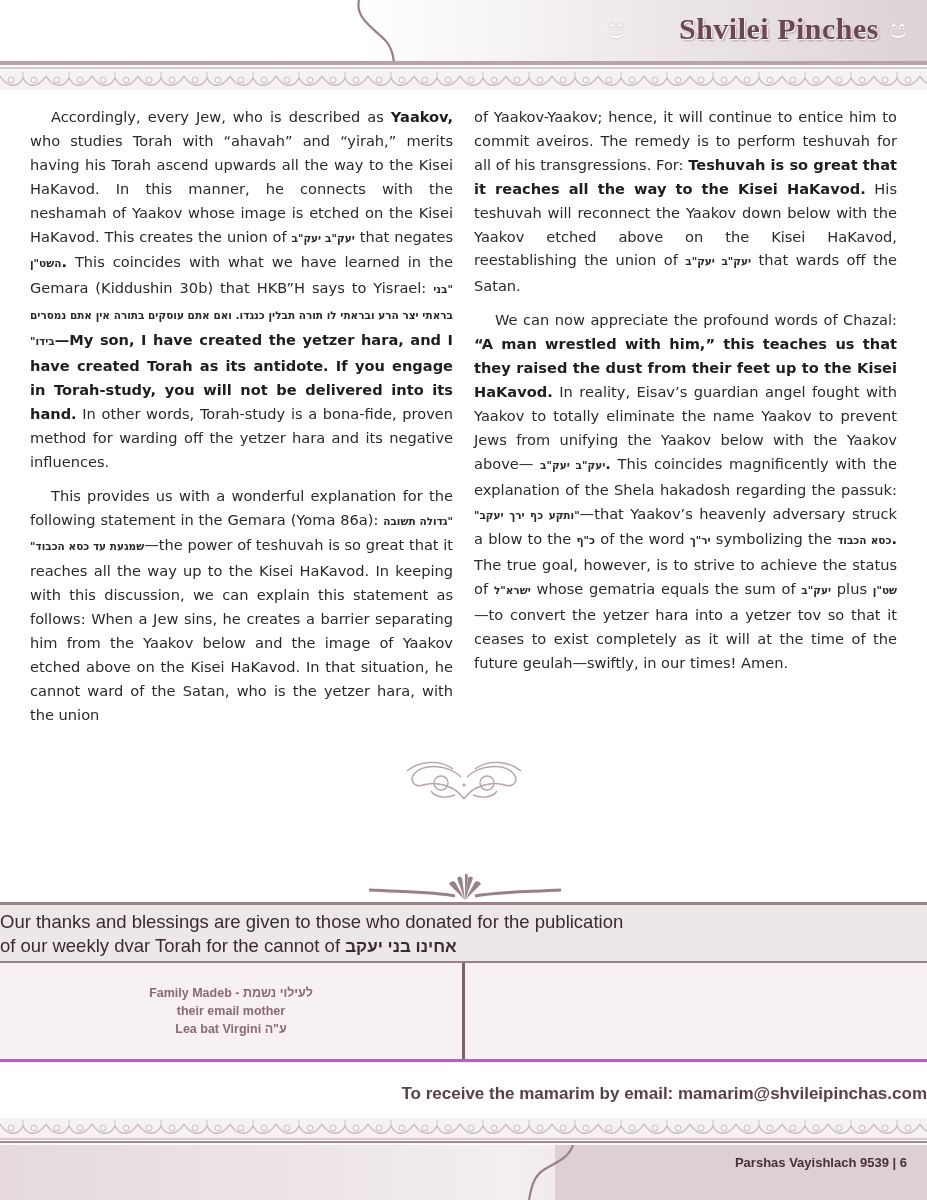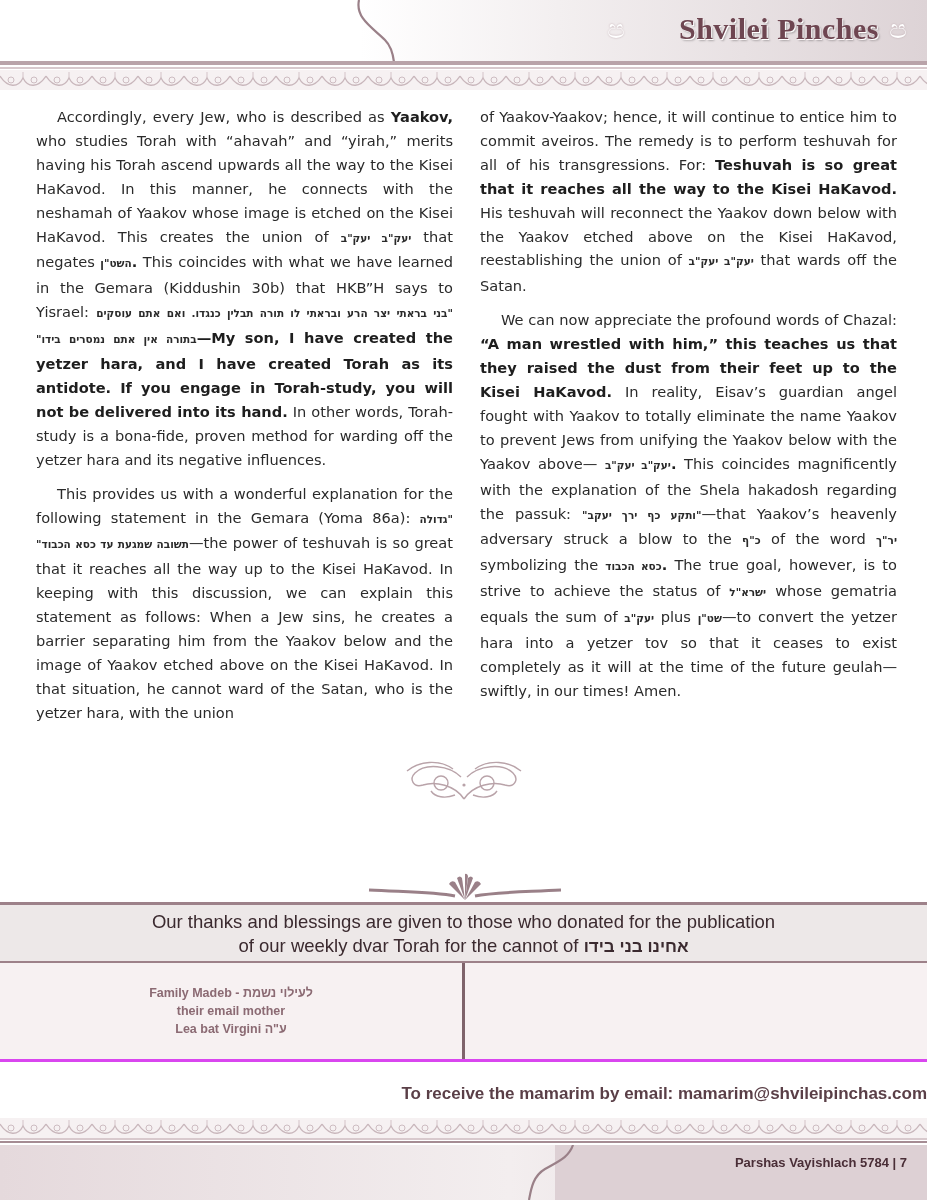--- a/index.html
+++ b/index.html
@@ -31,37 +31,37 @@
   .brand-swirl.right { right: 18px; }
 
   
   .article { position: absolute; left: 30px; top: 105px; width: 868px; }
   .col {
     position: absolute; top: 0; width: 423px;
     font-size: 14.6px; line-height: 23.9px; text-align: justify;
   }
   .col.left { left: 0; }
   .col.right { left: 444px; }
-  .col p { text-indent: 21px; margin-bottom: 10px; margin-left: 6px; }
+  .col p { text-indent: 21px; margin-bottom: 10px; }
   .col p.noindent { text-indent: 0; }
   .col b { font-weight: bold; color: #1e1e1e; }
   .heb { font-family: "DejaVu Sans", sans-serif; font-size: 10.5px; font-weight: bold; unicode-bidi: embed; }
 
   
   .ornament-mid { position: absolute; left: 405px; top: 755px; width: 118px; height: 48px; }
   .ornament-top { position: absolute; left: 365px; top: 870px; width: 200px; height: 34px; }
 
   
   .donation { position: absolute; left: 0; top: 902px; width: 927px; height: 160px; }
   .donation-head {
     position: absolute; left: 0; top: 0; width: 927px; height: 61px;
     background: #ede8e8; border-top: 3px solid #9d8189; border-bottom: 2px solid #9d8189;
   }
   .donation-head-line {
-    position: absolute; left: 0; width: 100%; text-align: center;
+    position: absolute; left: 0; width: 100%; 
     font-family: "Liberation Sans", sans-serif; font-size: 18.5px; color: #3b2a2f;
   }
   .donation-head-line.l1 { top: 6px; }
   .donation-head-line.l2 { top: 30px; }
   .donation-head-line .hebbig { font-weight: bold; font-size: 17px; }
   .donation-body {
     position: absolute; left: 0; top: 61px; width: 927px; height: 99px;
     background: #f7f1f2; border-bottom: 3px solid #d946ef;
   }
   .donor-divider { position: absolute; left: 462px; top: 0; width: 3px; height: 96px; background: #7f636b; }
@@ -158,21 +158,21 @@
     <path d="M100 30 L100 4 Q 102 3 103 6 Z"></path>
     <path d="M100 30 L108 8 Q 106 5 103 8 Z"></path>
     <path d="M100 30 L116 14 Q 114 10 110 12 Z"></path>
   </g>
 </svg>
 
 <div class="donation">
   <div class="donation-head">
     <div class="donation-head-line l1">Our thanks and blessings are given to those who donated for the publication</div>
     <div class="donation-head-line l2">
-      <span>of our weekly dvar Torah for the cannot of </span><span class="hebbig" dir="rtl">אחינו בני בידו</span>
+      <span>of our weekly dvar Torah for the cannot of </span><span class="hebbig" dir="rtl">אחינו בני יעקב</span>
     </div>
   </div>
   <div class="donation-body">
     <div class="donor left">
       <div>Family Madeb - לעילוי נשמת</div>
       <div>their email mother</div>
       <div>Lea bat Virgini ע"ה</div>
     </div>
     <div class="donor-divider"></div>
   </div>
@@ -183,13 +183,13 @@
 <svg class="footer-border" viewBox="0 0 927 20" preserveAspectRatio="none">
   <rect width="927" height="20" fill="url(#scrollpat)"></rect>
 </svg>
 <div class="footer-rule1"></div>
 <div class="footer-rule2"></div>
 <div class="footer-band"></div>
 <div class="footer-tab"></div>
 <svg class="footer-curve" viewBox="0 0 60 55">
   <path d="M58 0 C 54 12, 44 16, 30 24 C 18 31, 16 44, 14 55" stroke="#9a8088" stroke-width="2.2" fill="none"></path>
 </svg>
-<div class="page-label">Parshas Vayishlach 5784 | 7</div>
+<div class="page-label">Parshas Vayishlach 9539 | 6</div>
 
 </body></html>

